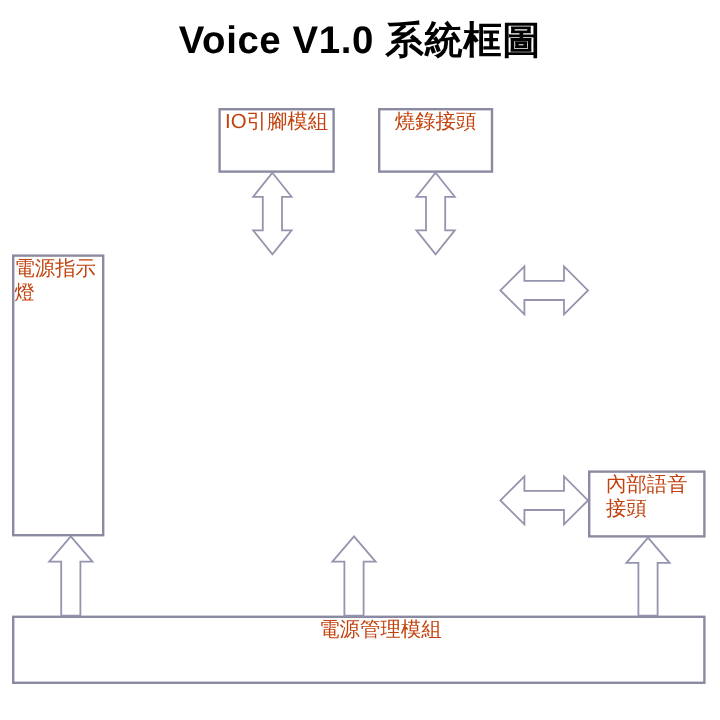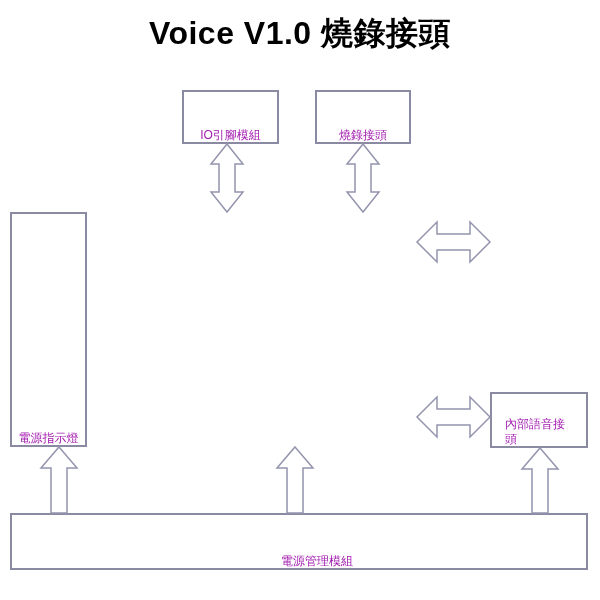--- a/index.html
+++ b/index.html
@@ -25,24 +25,24 @@
     font-weight: 600;
     color: #000000;
     letter-spacing: 0.5px;
   }
   .box {
     position: absolute;
     box-sizing: border-box;
     background: #ffffff;
     border: 2px solid #8a8aa2;
     display: flex;
-    align-items: flex-end;
+    align-items: flex-start;
     justify-content: center;
-    font-size: 12px;
-    color: #a21caf;
+    font-size: 17px;
+    color: #c2410c;
     z-index: 1;
     line-height: 1.2;
   }
   .box-io        { left: 182px; top: 90px;  width: 97px;  height: 54px; }
   .box-burn      { left: 315px; top: 90px;  width: 96px;  height: 54px; }
   .box-powerled  { left: 10px;  top: 212px; width: 77px;  height: 235px; }
   .box-bl618     { left: 182px; top: 213px; width: 235px; height: 234px; }
   .box-button    { left: 490px; top: 215px; width: 98px;  height: 53px; }
   .box-voice     { left: 490px; top: 392px; width: 98px;  height: 56px;
                    justify-content: flex-start; padding-left: 13px; }
@@ -65,21 +65,21 @@
   .arr-d { left: 416px; top: 395px; width: 75px; height: 44px; }
   .arr-e { left: 40px;  top: 446px; width: 38px; height: 68px; }
   .arr-f { left: 276px; top: 446px; width: 38px; height: 68px; }
   .arr-g { left: 521px; top: 447px; width: 38px; height: 67px; }
 </style>
 </head>
 <body>
 
 <div class="canvas">
 
-  <div class="title">Voice V1.0 燒錄接頭</div>
+  <div class="title">Voice V1.0 系統框圖</div>
 
   <div class="box box-io">
     <span>IO引腳模組</span>
   </div>
 
   <div class="box box-burn">
     <span>燒錄接頭</span>
   </div>
 
   <div class="box box-powerled">

